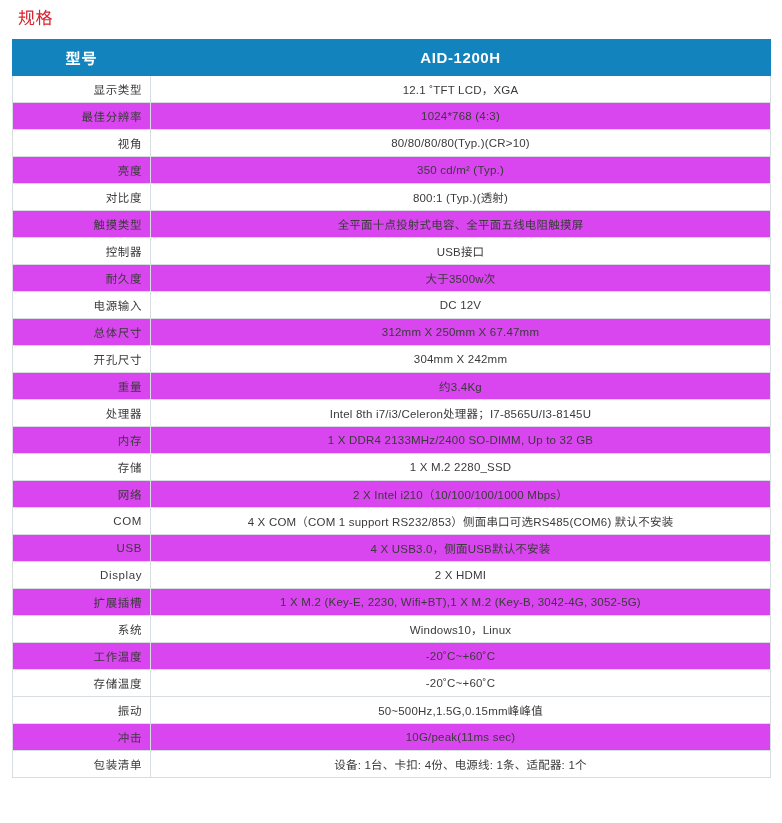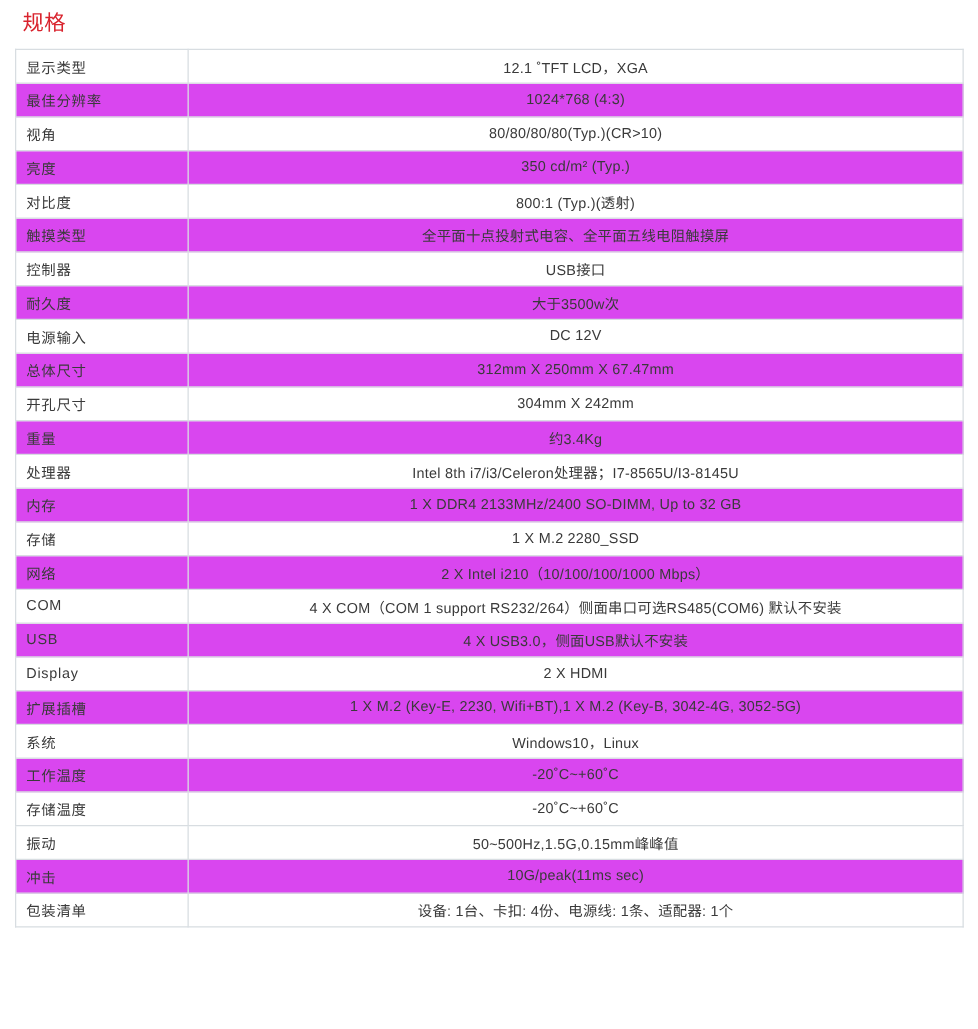--- a/index.html
+++ b/index.html
@@ -53,21 +53,21 @@
     font-size: 15px;
     letter-spacing: 0.6px;
   }
   table.spec td {
     border: 1px solid #d8dde1;
     height: 26px;
     padding: 0 8px;
     vertical-align: middle;
   }
   table.spec td.key {
-    text-align: left;
+    text-align: right;
     color: #3a3a3a;
     letter-spacing: 0.6px;
   }
   table.spec td.val {
     text-align: center;
     color: #3a3a3a;
     letter-spacing: 0.2px;
   }
   table.spec tr.alt td {
     background: #d946ef;
@@ -82,20 +82,24 @@
 <div class="page">
 
   <div class="section-title">规格</div>
 
   <table class="spec">
     <colgroup>
       <col class="c1">
       <col class="c2">
     </colgroup>
     <tbody>
+      <tr class="header">
+        <th class="key">型号</th>
+        <th class="val">AID-1200H</th>
+      </tr>
     <tr class="plain">
           <td class="key">显示类型</td>
           <td class="val">12.1 ˚TFT LCD，XGA</td>
         </tr>
         <tr class="alt">
           <td class="key">最佳分辨率</td>
           <td class="val">1024*768 (4:3)</td>
         </tr>
         <tr class="plain">
           <td class="key">视角</td>
@@ -148,21 +152,21 @@
         <tr class="plain">
           <td class="key">存储</td>
           <td class="val">1 X M.2 2280_SSD</td>
         </tr>
         <tr class="alt">
           <td class="key">网络</td>
           <td class="val">2 X Intel i210（10/100/100/1000 Mbps）</td>
         </tr>
         <tr class="plain">
           <td class="key">COM</td>
-          <td class="val">4 X COM（COM 1 support RS232/264）侧面串口可选RS485(COM6) 默认不安装</td>
+          <td class="val">4 X COM（COM 1 support RS232/853）侧面串口可选RS485(COM6) 默认不安装</td>
         </tr>
         <tr class="alt">
           <td class="key">USB</td>
           <td class="val">4 X USB3.0，侧面USB默认不安装</td>
         </tr>
         <tr class="plain">
           <td class="key">Display</td>
           <td class="val">2 X HDMI</td>
         </tr>
         <tr class="alt">

